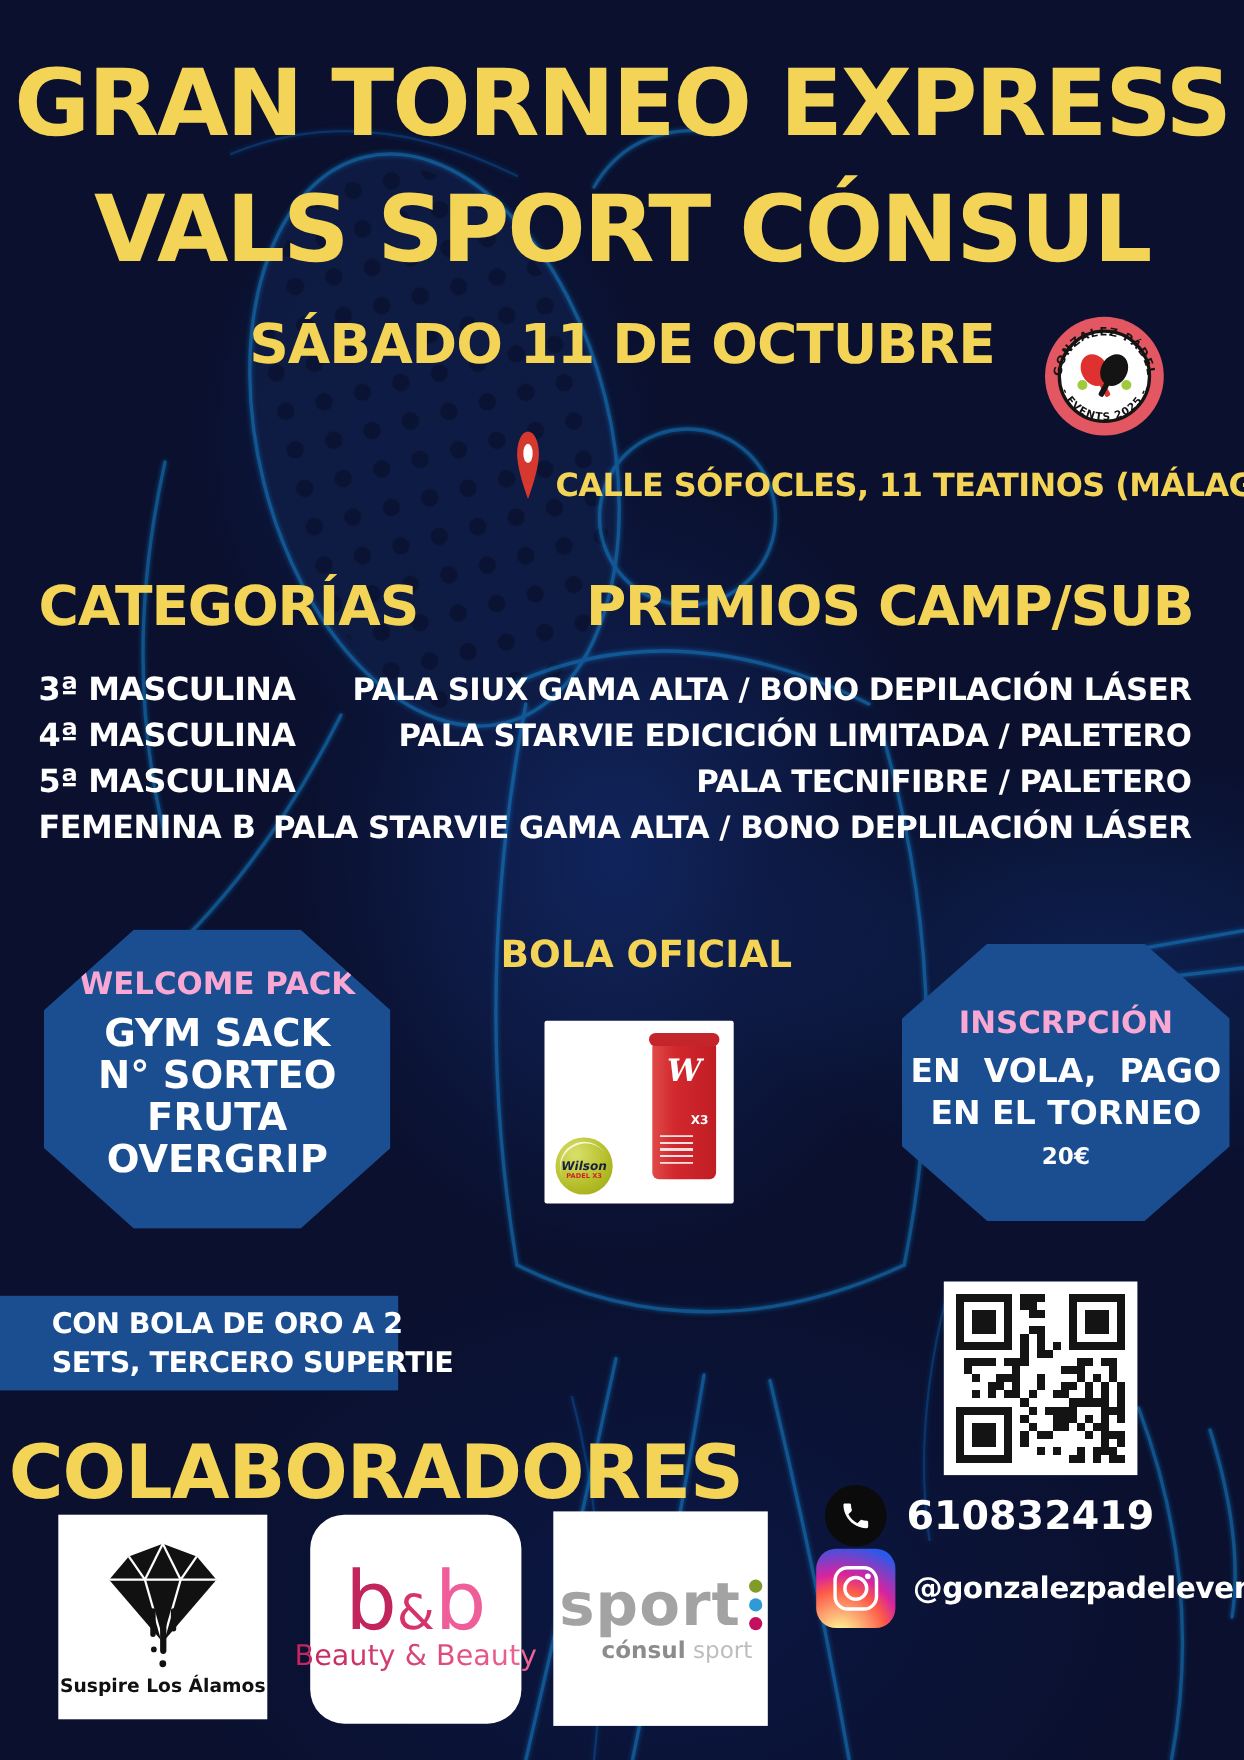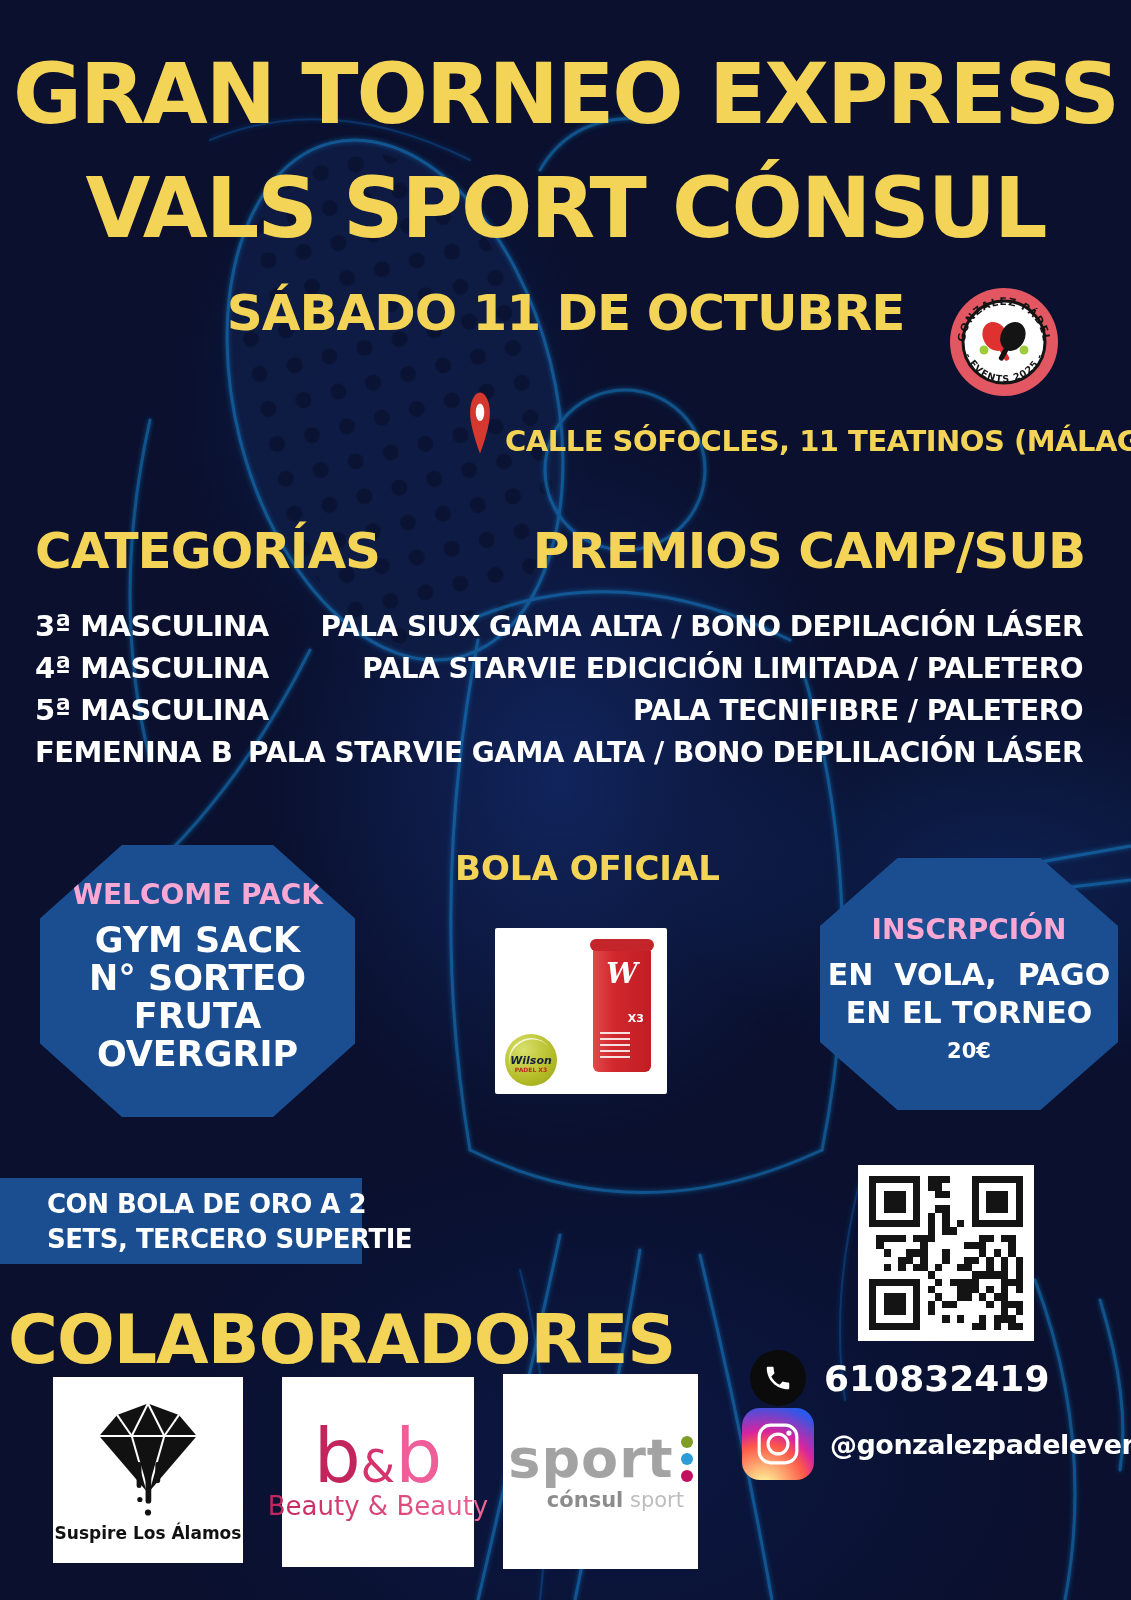--- a/index.html
+++ b/index.html
@@ -65,21 +65,21 @@
   .note-line{color:#fff;font-weight:bold;font-size:26px;letter-spacing:-0.5px;line-height:35px;white-space:nowrap;margin-left:47px;}
 
   .qr-box{left:858px;top:1165px;width:176px;height:176px;background:#fff;padding:11px;box-sizing:border-box;}
   .qr-box svg{width:100%;height:100%;shape-rendering:crispEdges;}
 
   .collab-head{left:8px;top:1300px;font-weight:bold;font-size:68px;letter-spacing:-1px;color:#f3d456;white-space:nowrap;}
 
   .card{background:#fff;display:flex;flex-direction:column;align-items:center;justify-content:center;}
   .c1{left:53px;top:1377px;width:190px;height:186px;}
   .c1-name{color:#111;font-weight:bold;font-size:17px;margin-top:4px;white-space:nowrap;}
-  .c2{left:282px;top:1377px;width:192px;height:190px;}
+  .c2{left:282px;top:1377px;width:192px;height:190px;border-radius:31px;}
   .bb-main{line-height:.9;font-size:74px;font-weight:normal;}
   .bb-b1{color:#c2255c;} .bb-amp{color:#d6336c;font-size:44px;} .bb-b2{color:#ef5e98;}
   .bb-sub{font-size:26px;margin-top:2px;white-space:nowrap;
     background:linear-gradient(90deg,#c2255c,#f06595);
     -webkit-background-clip:text;background-clip:text;color:transparent;}
   .c3{left:503px;top:1374px;width:195px;height:195px;}
   .vals-row{display:flex;align-items:center;gap:7px;}
   .vals-main{font-size:54px;font-weight:bold;color:#a3a3a3;letter-spacing:1px;line-height:1;}
   .vals-dots{display:flex;flex-direction:column;gap:5px;}
   .vals-dots span{width:12px;height:12px;border-radius:50%;display:block;}

